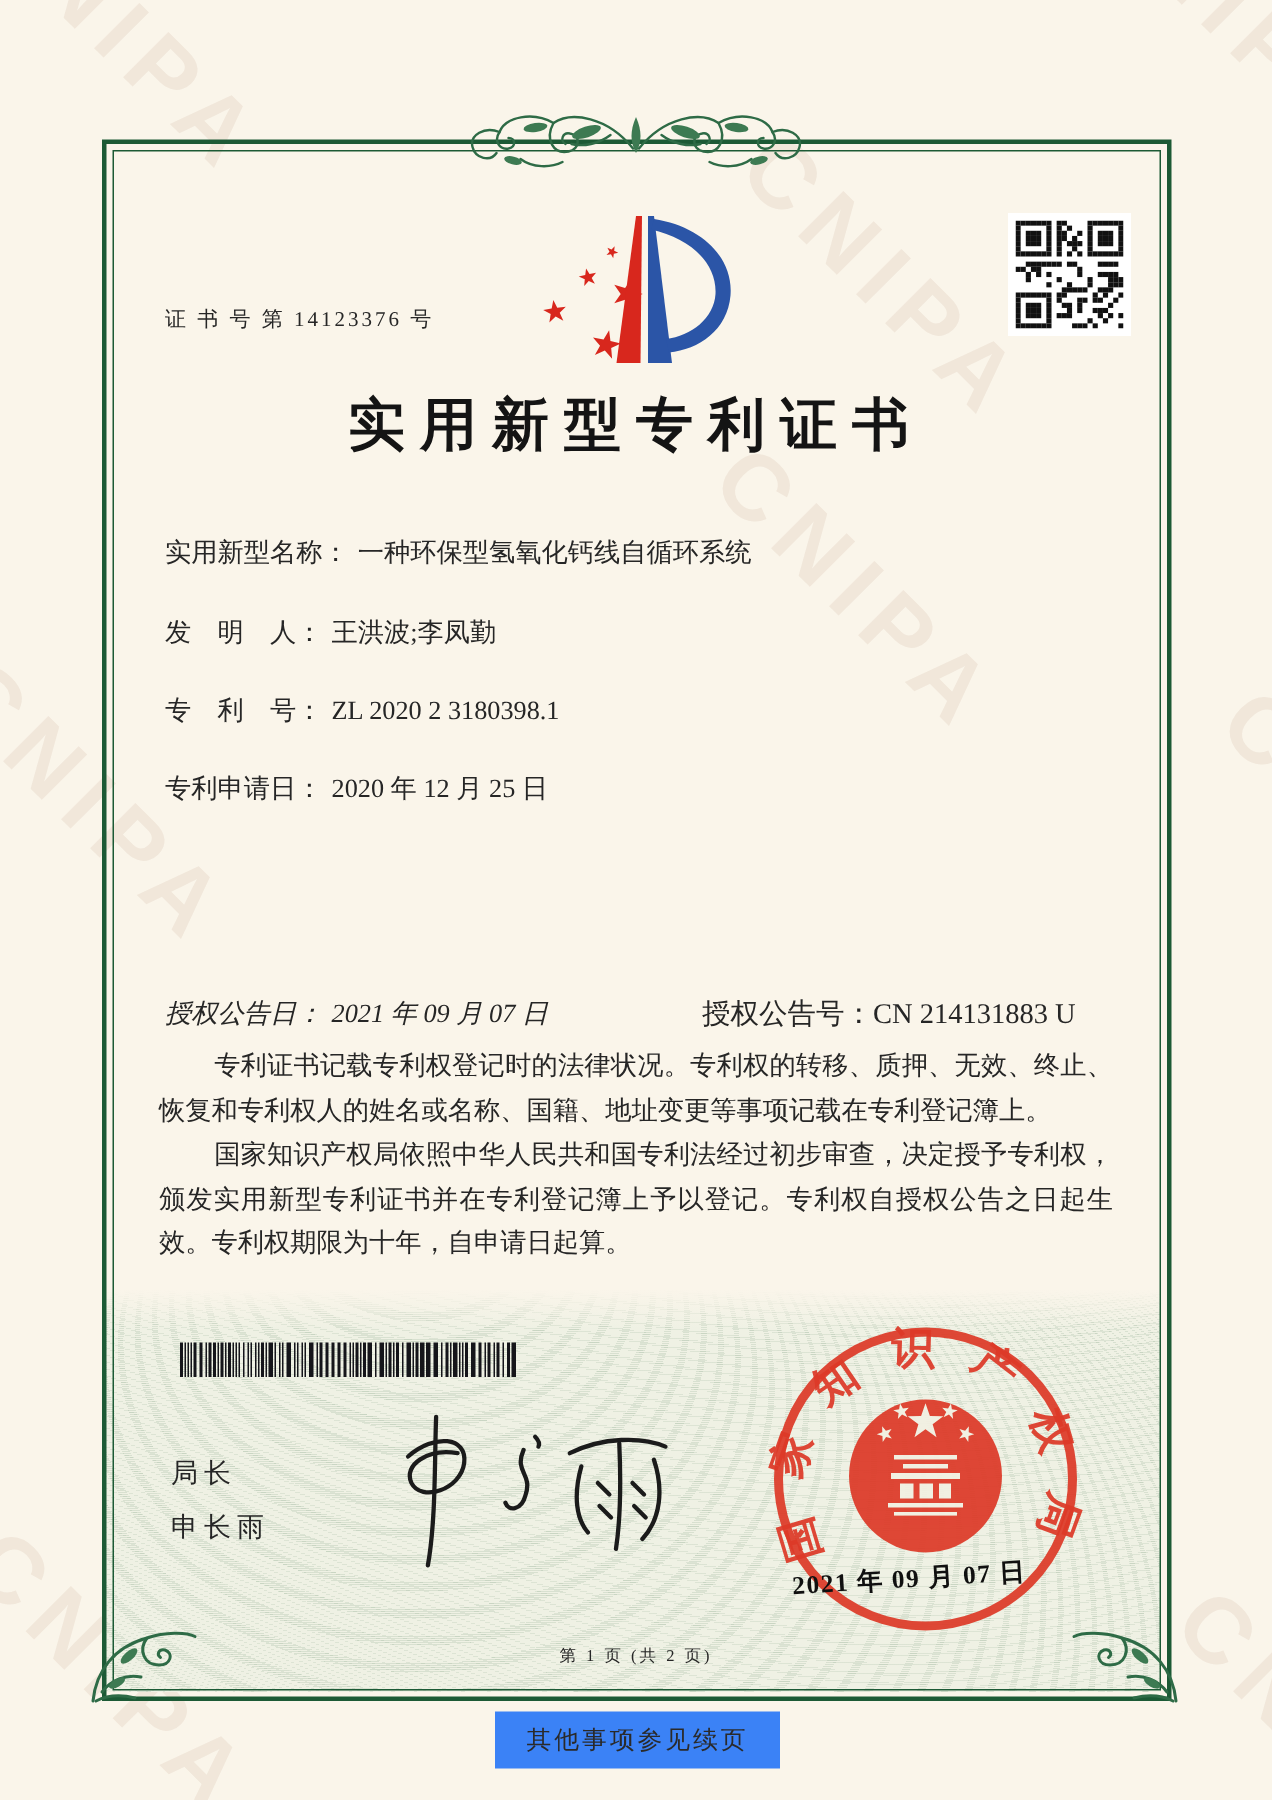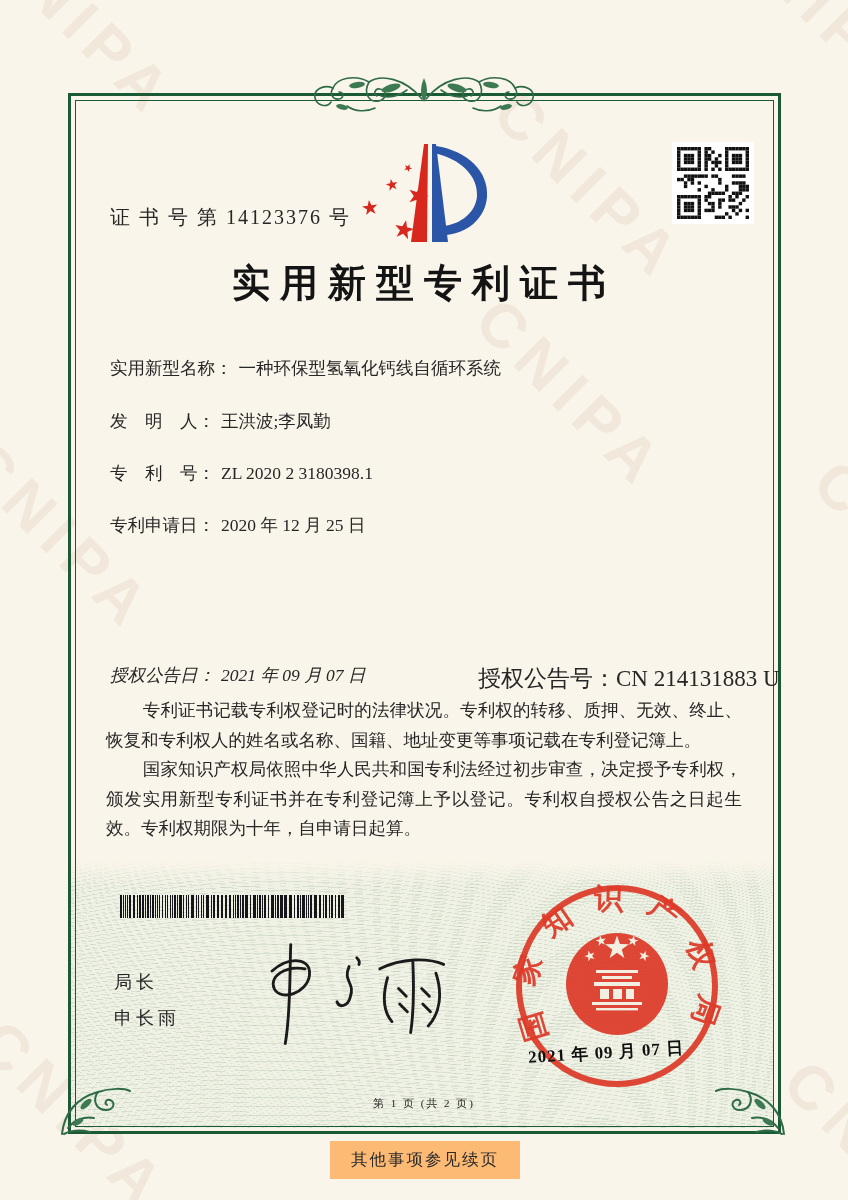--- a/index.html
+++ b/index.html
@@ -19,31 +19,31 @@
     position:absolute;left:68px;top:93px;width:707px;height:1035px;
     border:3px solid #1c5a35;z-index:2;
   }
   .frame-inner{
     position:absolute;left:4px;top:4px;right:4px;bottom:4px;
     border:1px solid #1c5a35;
   }
   .ornament-top{position:absolute;left:287px;top:66px;z-index:4;}
   .ornament-corner{position:absolute;z-index:4;}
   .cert-no{
-    position:absolute;left:110px;top:204px;font-size:20px;letter-spacing:2px;z-index:3;
+    position:absolute;left:110px;top:204px;font-size:14px;letter-spacing:2px;z-index:3;
   }
   .logo{position:absolute;left:338px;top:138px;z-index:3;}
   .qr{position:absolute;left:672px;top:142px;background:#fff;padding:5px;z-index:3;line-height:0;}
   .title{
     position:absolute;left:0;top:258px;width:848px;text-align:center;
     font-size:38px;font-weight:bold;letter-spacing:10px;color:#141414;z-index:3;
   }
   .f-row{position:absolute;left:110px;font-size:17.5px;z-index:3;white-space:nowrap;}
   .f-row .val{margin-left:6px;}
-  .grant-no{position:absolute;left:478px;font-size:23px;z-index:3;white-space:nowrap;}
+  .grant-no{position:absolute;left:468px;font-size:19px;z-index:3;white-space:nowrap;}
   .body-text{
     position:absolute;left:106px;top:696px;width:636px;z-index:3;
   }
   .body-text p{margin:0;text-indent:2.1em;font-size:17.5px;line-height:29.5px;text-align:justify;}
   .waves{
     position:absolute;left:69px;top:860px;width:705px;height:268px;z-index:2;
     background:
       repeating-radial-gradient(1400px 300px at 30% -120px, rgba(125,158,128,0.20) 0px, rgba(125,158,128,0.20) 1px, rgba(0,0,0,0) 1px, rgba(0,0,0,0) 6px),
       repeating-radial-gradient(1600px 340px at 75% 400px, rgba(125,158,128,0.16) 0px, rgba(125,158,128,0.16) 1px, rgba(0,0,0,0) 1px, rgba(0,0,0,0) 7px),
       #eff1e4;
@@ -62,21 +62,21 @@
   .seal{position:absolute;left:510px;top:884px;z-index:3;}
   .seal-date{
     position:absolute;left:528px;top:1040px;width:190px;font-size:17px;font-weight:600;
     transform:rotate(-3.5deg);z-index:4;color:#101010;white-space:nowrap;letter-spacing:1px;
   }
   .page-num{
     position:absolute;left:0;top:1096px;width:848px;text-align:center;font-size:11px;z-index:3;letter-spacing:2px;
   }
   .continuation{
     position:absolute;left:330px;top:1141px;width:190px;height:38px;z-index:3;
-    background:#fdba74;display:flex;align-items:center;justify-content:center;
+    background:#3b82f6;display:flex;align-items:center;justify-content:center;
     font-size:16.5px;letter-spacing:2px;color:#2a2a2a;
   }
   svg{display:block;}
 </style>
 </head>
 <body>
 
 <div class="page">
 
   <span class="watermark" style="left:-38px;top:-14px;">CNIPA</span>

